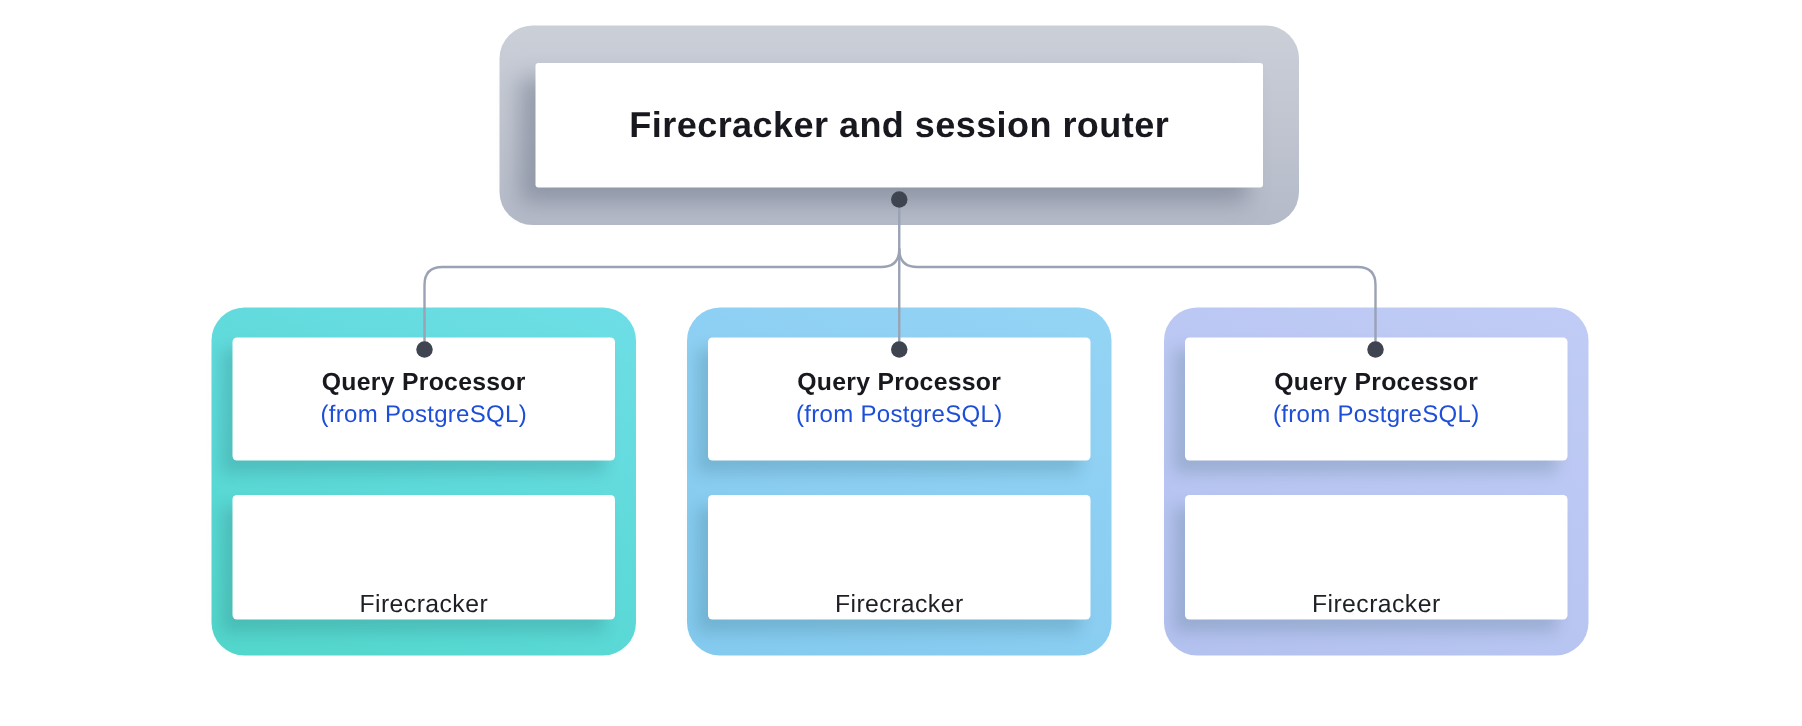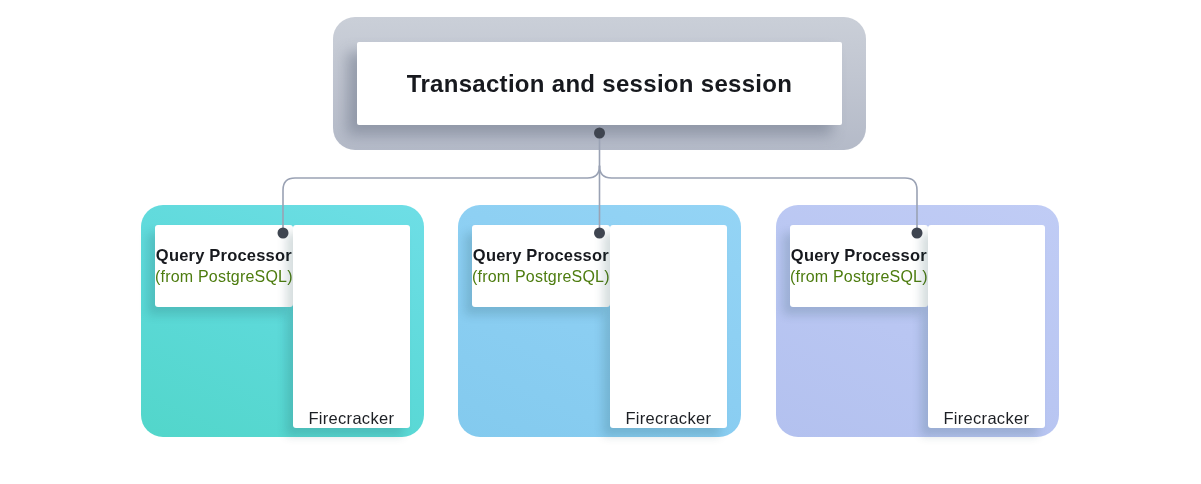--- a/index.html
+++ b/index.html
@@ -16,56 +16,56 @@
   .router-inner{
     width:100%;height:100%;background:#ffffff;border-radius:2px;
     display:flex;align-items:center;justify-content:center;
     box-shadow:-10px 10px 14px rgba(96,105,124,0.45);
     font-size:24px;font-weight:700;letter-spacing:0.3px;color:#17191e;
   }
 
   
   .card{
     position:absolute;top:205px;width:283px;height:232px;border-radius:22px;
-    padding:20px 14px 9px;box-sizing:border-box;
-    display:flex;
+    padding:20px 14px 24px;box-sizing:border-box;
+    display:flex;flex-direction:column;
   }
   .card-1{left:141px;background:linear-gradient(205deg,#6edee6 0%,#5cd9d8 55%,#52d6ca 100%);}
   .card-2{left:458px;background:linear-gradient(205deg,#94d4f5 0%,#8bcef2 55%,#83caee 100%);}
   .card-3{left:776px;background:linear-gradient(205deg,#c0ccf5 0%,#b9c6f2 55%,#b3c1ef 100%);}
 
   .inner-box{
     background:#ffffff;border-radius:3px;
     box-shadow:-7px 8px 10px rgba(25,70,80,0.18);
   }
   .processor{
     height:82px;margin-bottom:23px;
     display:flex;flex-direction:column;justify-content:center;align-items:center;
   }
   .vm{
     flex:1;display:flex;align-items:flex-end;justify-content:center;
   }
   .proc-title{font-size:16.5px;font-weight:700;letter-spacing:0.2px;margin-bottom:3px;color:#17191e;}
-  .proc-sub{font-size:16px;font-weight:400;letter-spacing:0.2px;color:#4d7c0f;}
+  .proc-sub{font-size:16px;font-weight:400;letter-spacing:0.2px;color:#1d4ed8;}
   .vm-label{font-size:16.5px;font-weight:400;letter-spacing:0.3px;color:#1d2025;}
 
   
   .connectors{
     position:absolute;left:0;top:0;width:1201px;height:484px;
     z-index:5;pointer-events:none;
   }
 </style>
 </head>
 <body>
 
 <div class="canvas">
 
   <div class="router">
     <div class="router-inner">
-      <span>Transaction and session session</span>
+      <span>Firecracker and session router</span>
     </div>
   </div>
 
   <div class="card card-1">
     <div class="inner-box processor">
       <div class="proc-title">Query Processor</div>
       <div class="proc-sub">(from PostgreSQL)</div>
     </div>
     <div class="inner-box vm">
       <div class="vm-label">Firecracker</div>

